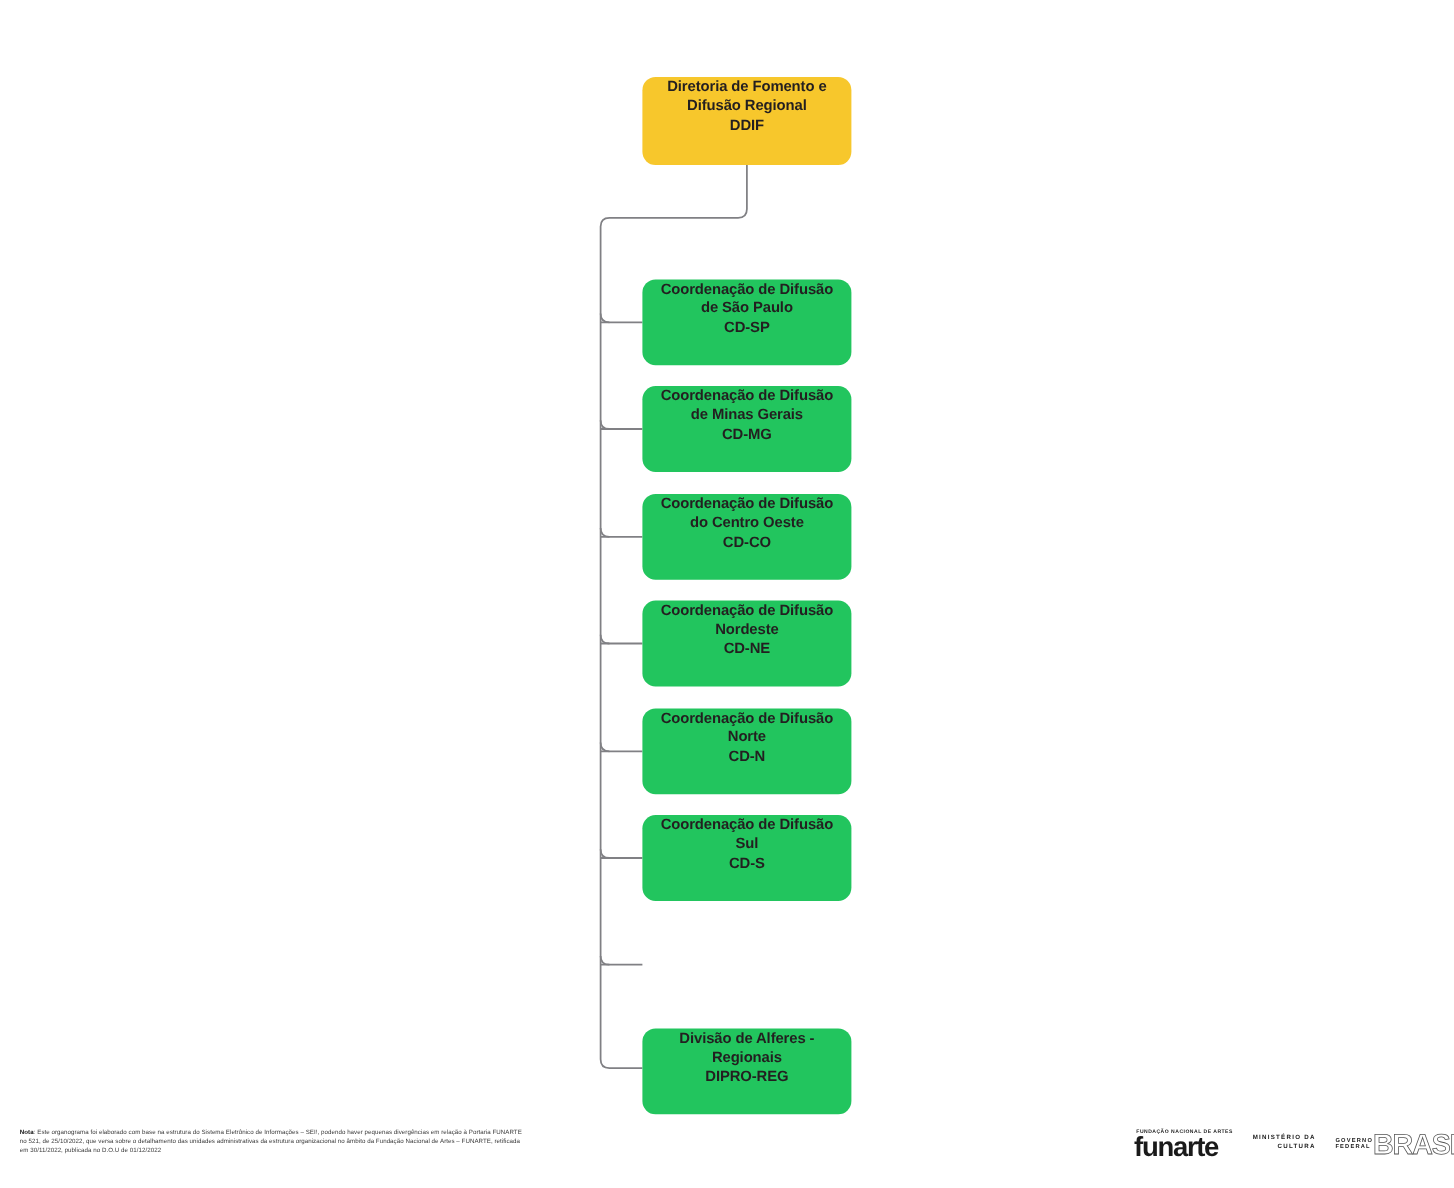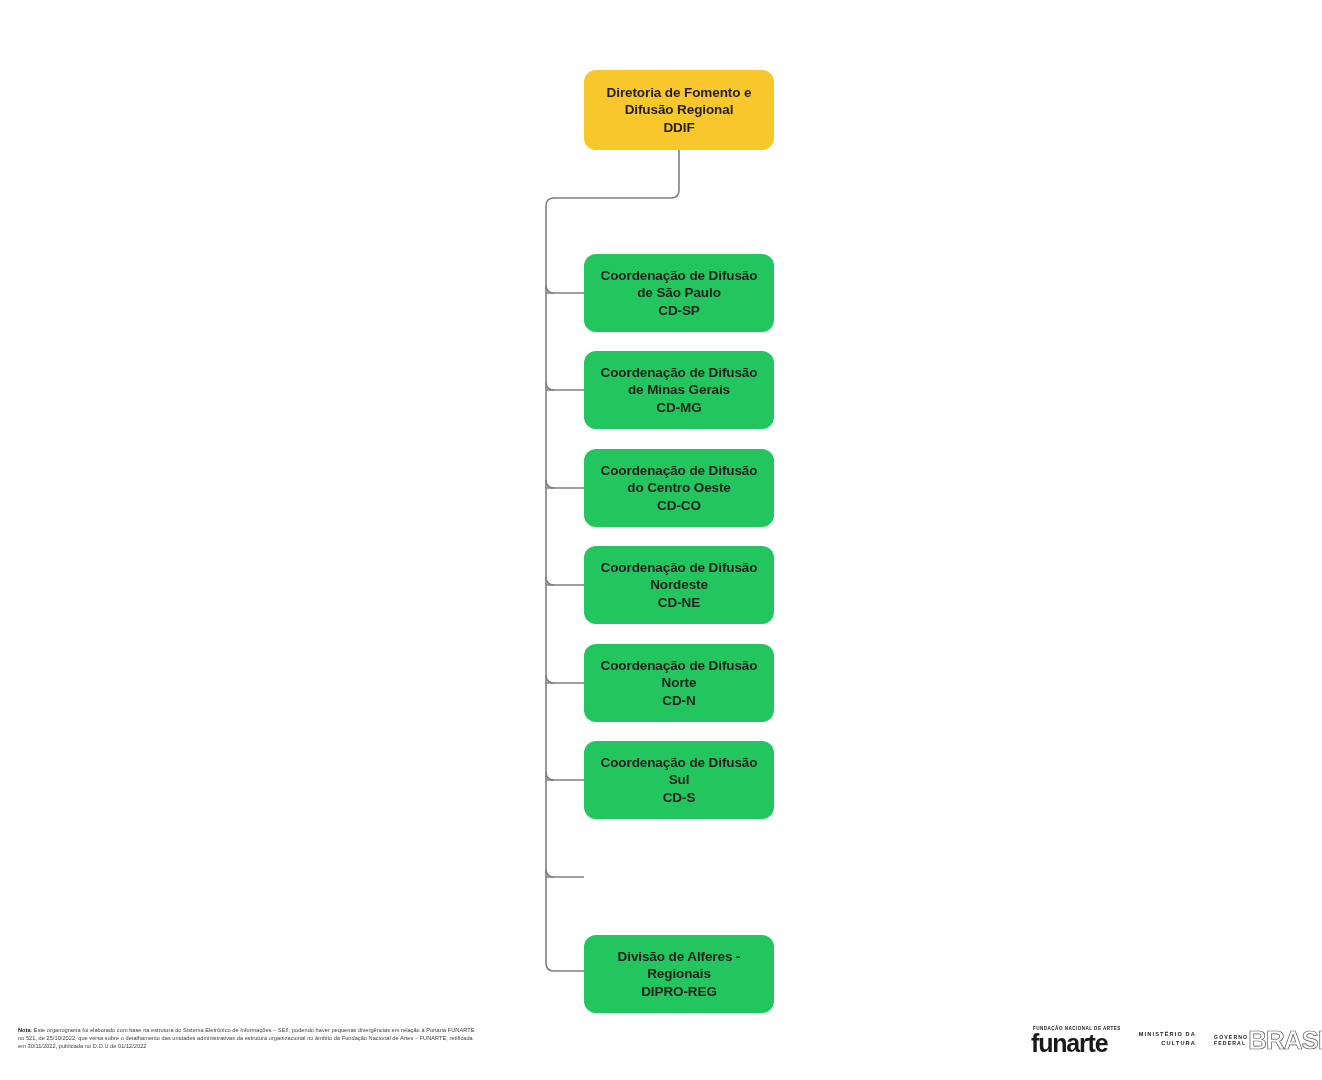--- a/index.html
+++ b/index.html
@@ -29,21 +29,21 @@
     top: 0;
     width: 1322px;
     height: 1080px;
     pointer-events: none;
   }
 
   .org-node {
     position: absolute;
     box-sizing: border-box;
     display: flex;
-    align-items: center;
+    align-items: flex-start;
     justify-content: center;
     text-align: center;
     border-radius: 12px;
     color: #231f20;
     font-weight: bold;
     line-height: 1.28;
     letter-spacing: -0.1px;
   }
 
   .org-node.root {

